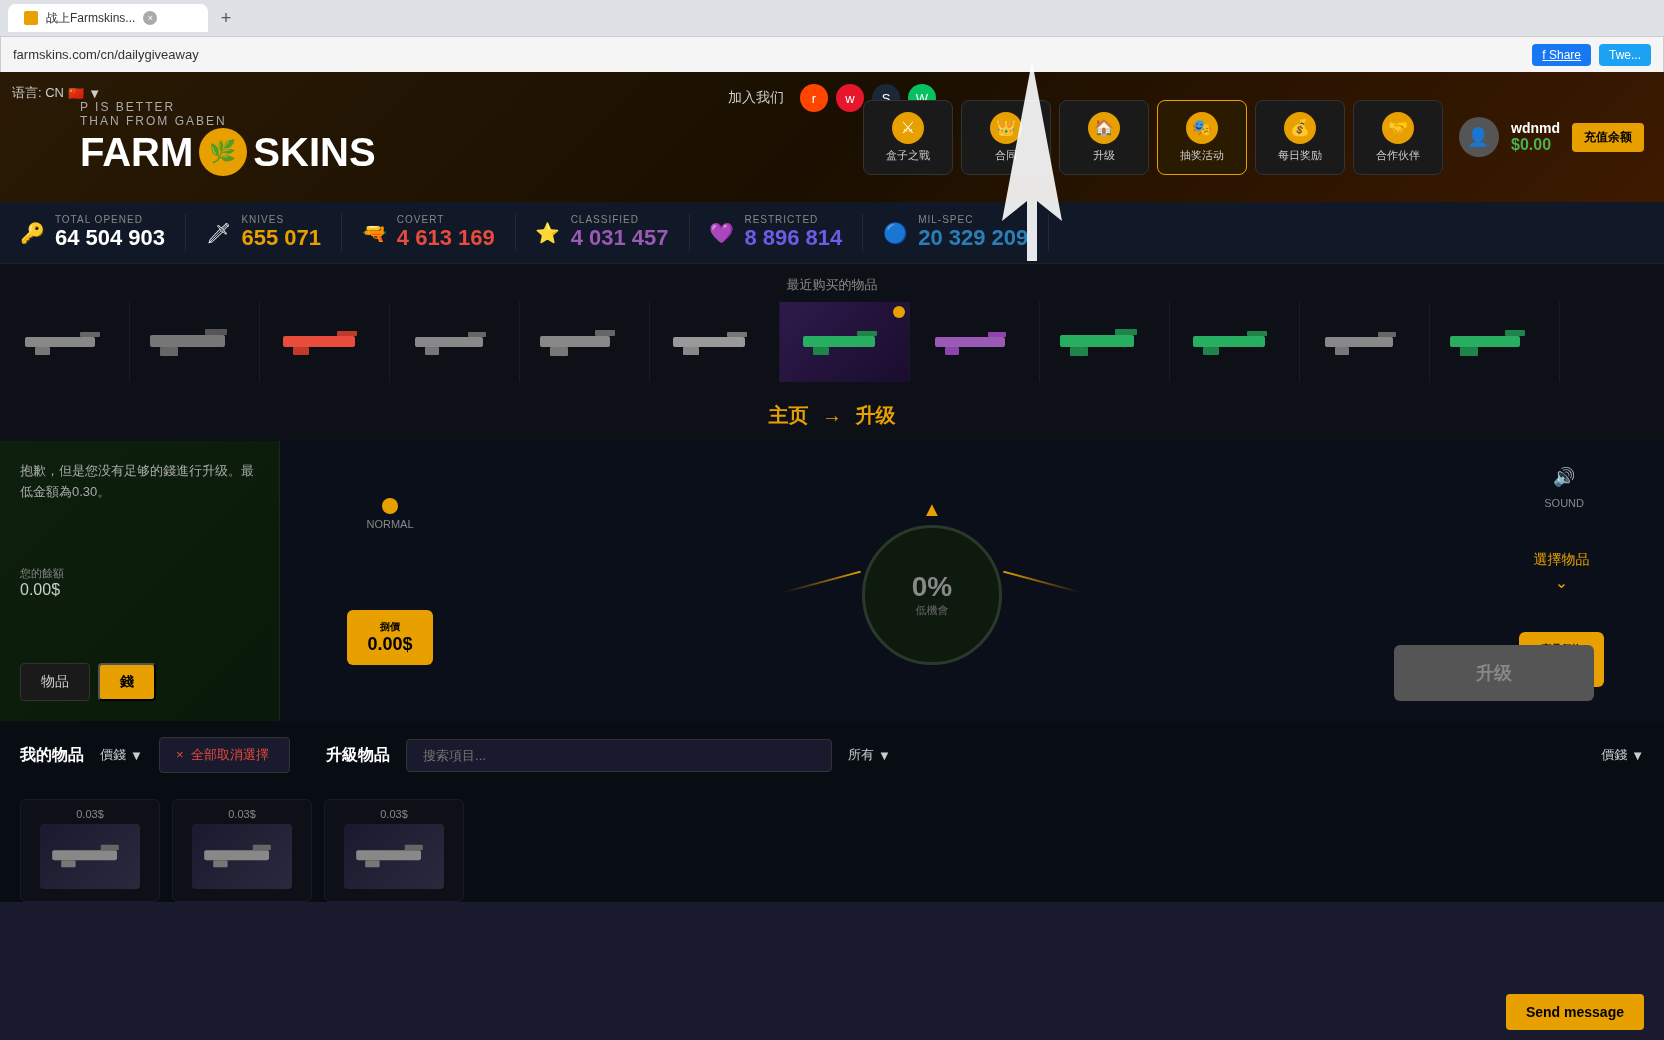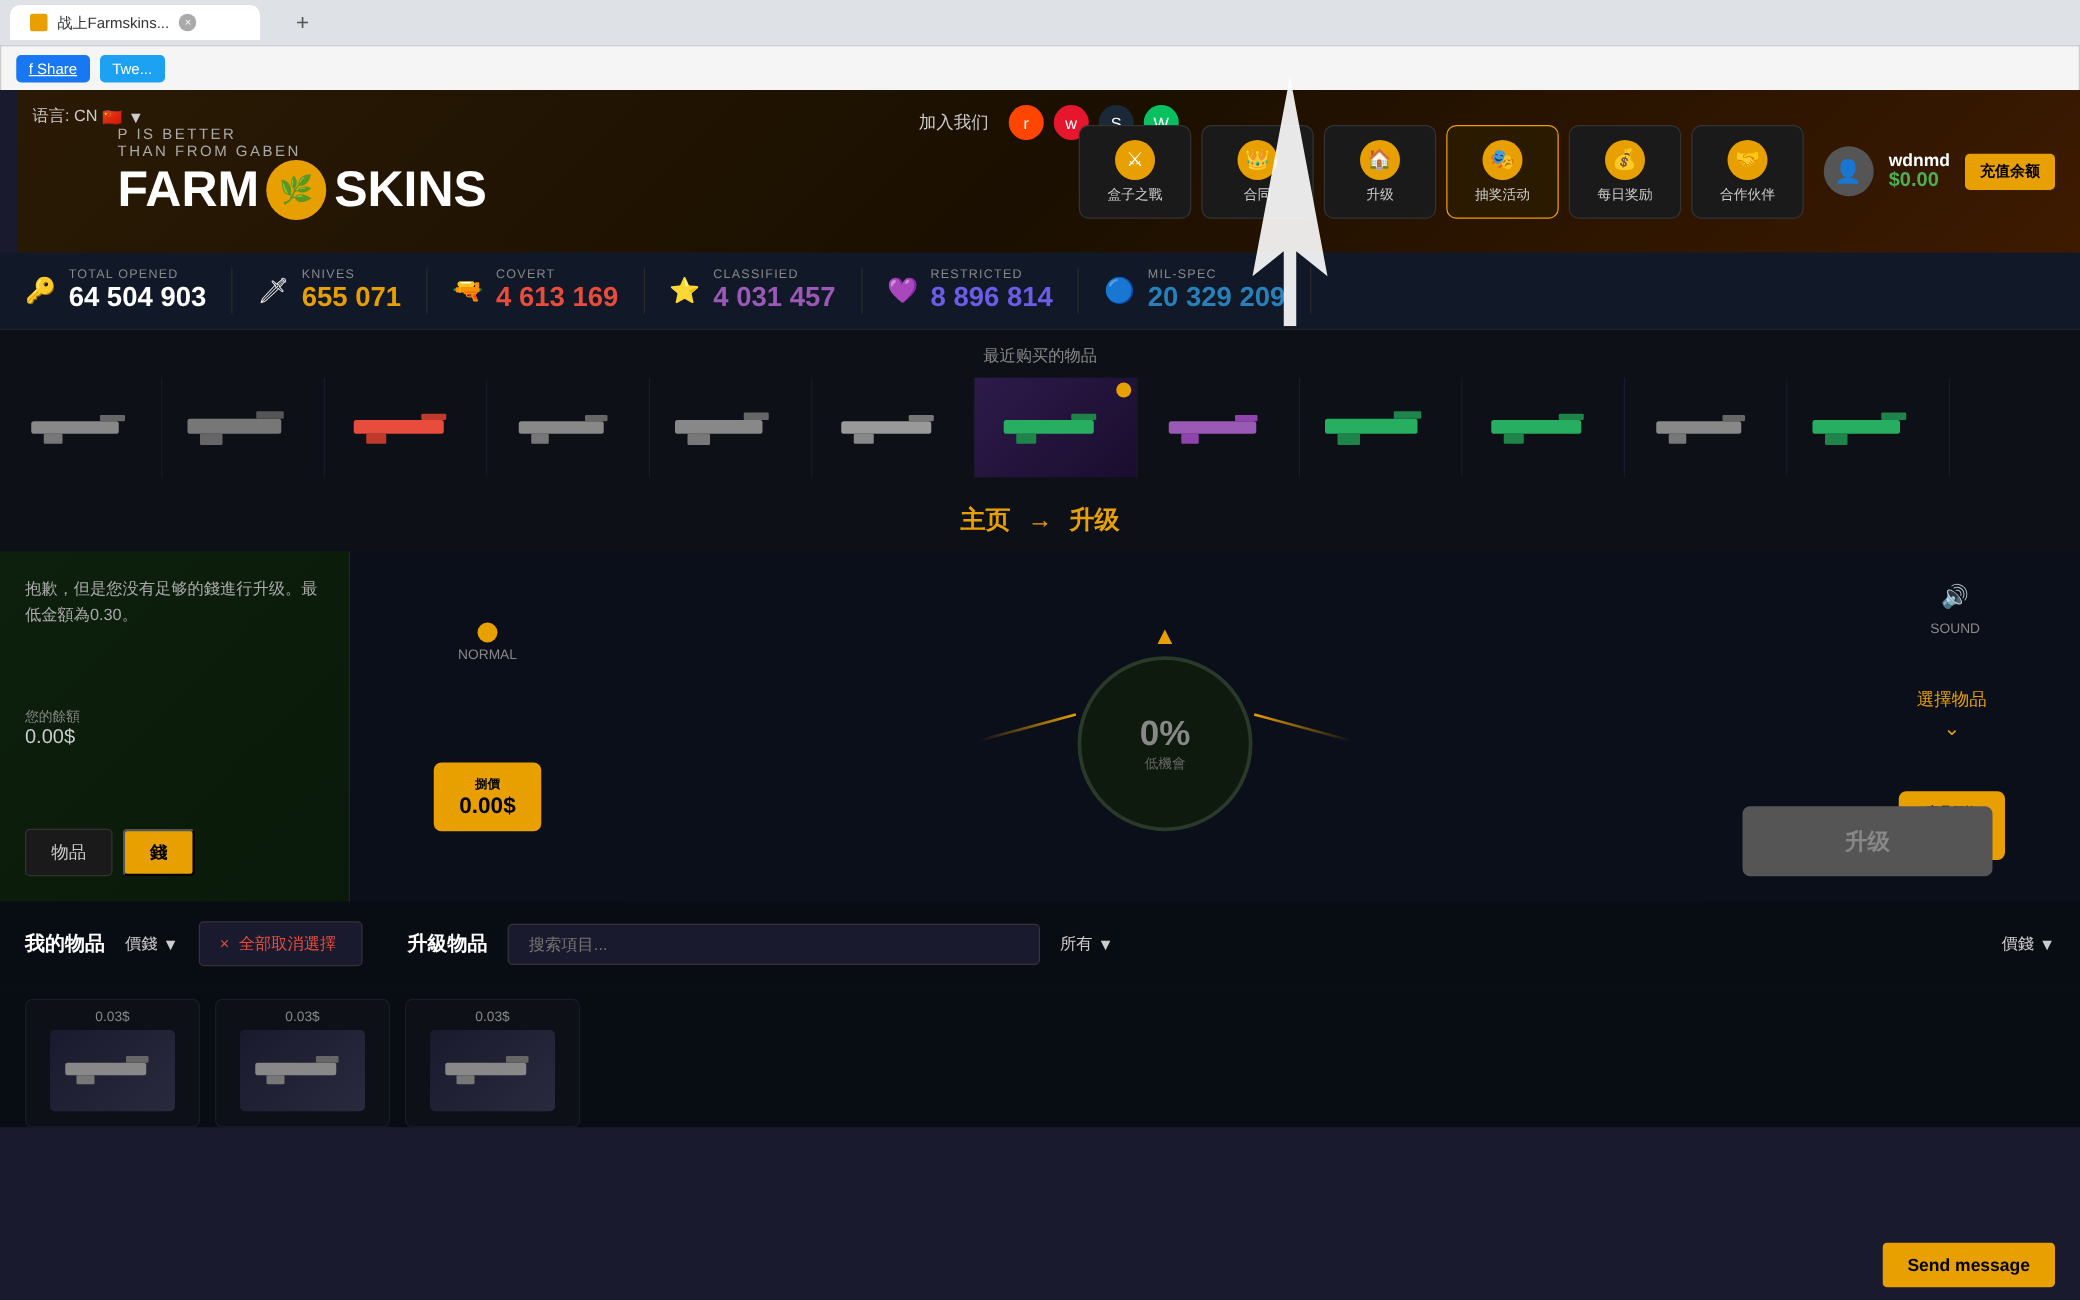--- a/index.html
+++ b/index.html
@@ -1,31 +1,31 @@
 <!DOCTYPE html>
 <html><head>
   <meta charset="utf-8">
   <style>
     * { margin: 0; padding: 0; box-sizing: border-box; }
     body { background: #1a1a2e; color: #fff; font-family: 'Arial', sans-serif; width: 1664px; overflow-x: hidden; }
 
     
-    .browser-chrome { background: #dee1e6; height: 36px; display: flex; align-items: center; padding: 0 8px; gap: 20px; }
+    .browser-chrome { background: #dee1e6; height: 36px; display: flex; align-items: center; padding: 0 8px; gap: 4px; }
     .browser-tab { background: #fff; border-radius: 8px 8px 0 0; padding: 0 16px; height: 28px; display: flex; align-items: center; gap: 8px; font-size: 12px; color: #333; min-width: 200px; }
     .browser-tab-close { width: 14px; height: 14px; border-radius: 50%; background: #aaa; display: flex; align-items: center; justify-content: center; font-size: 9px; color: #fff; cursor: pointer; }
     .browser-tab-icon { width: 14px; height: 14px; background: #e8a000; border-radius: 2px; }
     .browser-new-tab { width: 28px; height: 28px; display: flex; align-items: center; justify-content: center; color: #555; font-size: 18px; cursor: pointer; }
 
     .browser-address-bar { background: #f5f5f5; border: 1px solid #ccc; border-bottom: none; padding: 6px 12px; font-size: 13px; color: #333; display: flex; align-items: center; gap: 8px; height: 36px; }
     .browser-action-btn { padding: 4px 10px; border-radius: 4px; font-size: 12px; border: none; cursor: pointer; }
     .fb-share { background: #1877f2; color: #fff; text-decoration: underline; }
     .tw-share { background: #1da1f2; color: #fff; }
 
     
-    .site-header { background: linear-gradient(135deg, #2a1a05 0%, #1a0f00 50%, #3d1a00 100%); height: 130px; display: flex; align-items: center; padding: 0 20px; position: relative; overflow: hidden; margin-left: 14px; }
+    .site-header { background: linear-gradient(135deg, #2a1a05 0%, #1a0f00 50%, #3d1a00 100%); height: 130px; display: flex; align-items: center; padding: 0 20px; position: relative; overflow: hidden; }
 
     .header-nav { margin-left: auto; display: flex; gap: 8px; z-index: 2; }
     .nav-item { background: #1a1a1a; border: 1px solid #333; border-radius: 8px; width: 90px; height: 75px; display: flex; flex-direction: column; align-items: center; justify-content: center; gap: 4px; cursor: pointer; transition: all 0.2s; }
     .nav-item.active { border-color: #e8a000; background: #2a1a00; }
     .nav-icon { width: 32px; height: 32px; background: #e8a000; border-radius: 50%; display: flex; align-items: center; justify-content: center; font-size: 16px; }
     .nav-label { font-size: 11px; color: #ccc; }
 
     .header-user { display: flex; align-items: center; gap: 12px; margin-left: 16px; z-index: 2; }
     .user-avatar { width: 40px; height: 40px; border-radius: 50%; background: #555; display: flex; align-items: center; justify-content: center; font-size: 18px; }
     .user-name { font-size: 14px; font-weight: bold; }
@@ -124,20 +124,21 @@
 <div class="browser-chrome">
   <div class="browser-tab">
     <div class="browser-tab-icon"></div>
     <span>战上Farmskins...</span>
     <div class="browser-tab-close">×</div>
   </div>
   <div class="browser-new-tab">+</div>
 </div>
 
 <div class="browser-address-bar">
+  <span style="font-size:13px;color:#333;flex:1;">farmskins.com/cn/dailygiveaway</span>
   <button class="browser-action-btn fb-share">f Share</button>
   <button class="browser-action-btn tw-share">Twe...</button>
 </div>
 
 <div class="site-header">
 
   <div class="lang-selector">
     <span>语言: CN</span>
     <span>🇨🇳</span>
     <span>▼</span>

